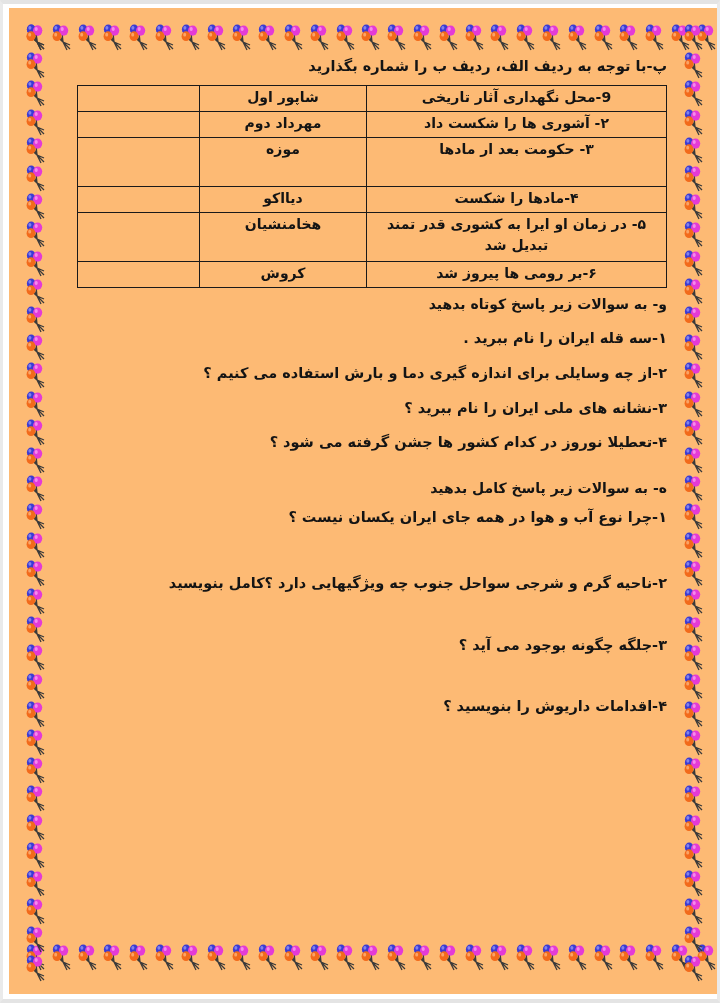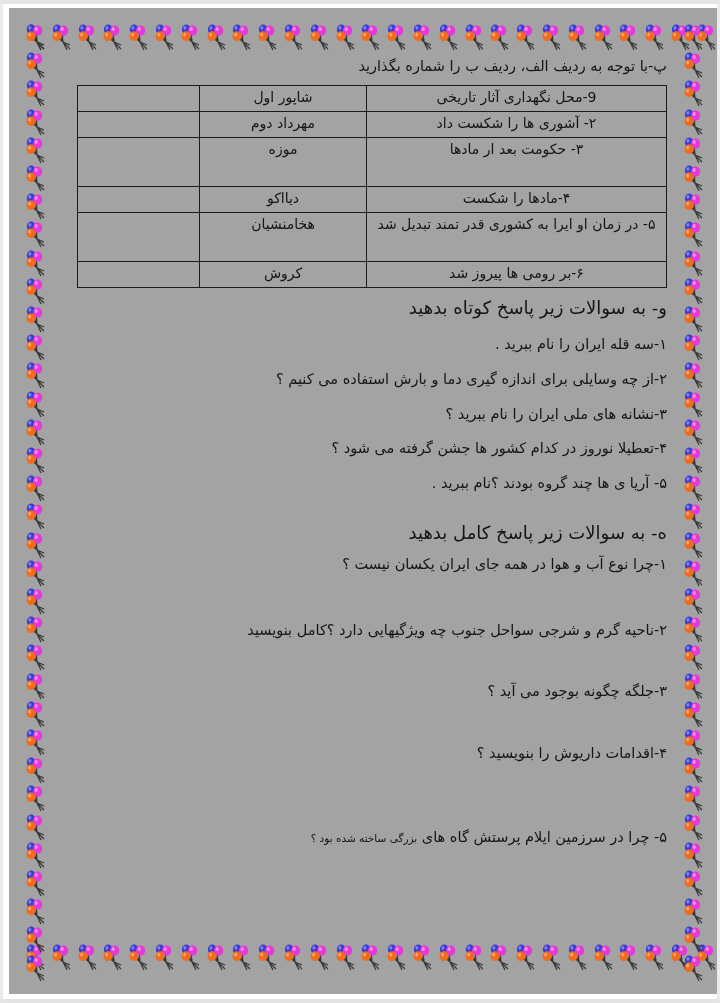--- a/index.html
+++ b/index.html
@@ -22,21 +22,22 @@
     border-right: 3px solid #eaeaea;
     border-top: 4px solid #e4e4e4;
     border-bottom: 4px solid #e4e4e4;
   }
   .sheet {
     position: absolute;
     left: 6px;
     top: 4px;
     width: 708px;
     height: 986px;
-    background: #a3a3a3;
+    background: #fdba74;
+    font-weight: bold;
   }
 
   
   .border-strip {
     position: absolute;
     pointer-events: none;
   }
   .border-top    { left: 14px;  top: 14px;  width: 690px; height: 32px; }
   .border-bottom { left: 14px;  top: 934px; width: 690px; height: 32px; }
   .border-left   { left: 14px;  top: 14px;  width: 32px;  height: 952px; }
@@ -91,21 +92,21 @@
   tr.tall2 td { height: 44px; }
 
   .q-line {
     font-size: 14.5px;
     line-height: 1.5;
     padding-left: 14px;
     white-space: nowrap;
     color: #141414;
   }
   .heading-line {
-    font-size: 18px;
+    font-size: 14px;
     line-height: 1.5;
     padding-left: 14px;
     white-space: nowrap;
     color: #141414;
   }
   .small-tail { font-size: 10.5px; }
 
   .sec-short .q-line { margin-top: 13px; }
   .sec-short { margin-top: 6px; }
   .sec-full { margin-top: 14px; }
@@ -1632,27 +1633,25 @@
           </tr>
         </tbody>
       </table>
 
       <div class="sec-short">
         <div class="heading-line">و- به سوالات زیر پاسخ  کوتاه بدهید</div>
         <div class="q-line">۱-سه قله ایران را نام ببرید .</div>
         <div class="q-line">۲-از چه وسایلی برای اندازه گیری دما و بارش استفاده می کنیم ؟</div>
         <div class="q-line">۳-نشانه های ملی ایران را نام ببرید ؟</div>
         <div class="q-line">۴-تعطیلا نوروز در کدام کشور  ها  جشن گرفته می شود ؟</div>
-        <div class="q-line">۵- آریا ی ها چند  گروه بودند ؟نام ببرید .</div>
       </div>
 
       <div class="sec-full">
         <div class="heading-line pad-top">ه- به سوالات زیر پاسخ کامل بدهید</div>
         <div class="q-line">۱-چرا نوع آب و هوا در همه جای ایران یکسان نیست ؟</div>
         <div class="q-line gap">۲-ناحیه گرم و شرجی سواحل جنوب چه ویژگیهایی دارد ؟کامل بنویسید</div>
         <div class="q-line gap-big">۳-جلگه چگونه بوجود می آید ؟</div>
         <div class="q-line gap-big">۴-اقدامات داریوش را بنویسید ؟</div>
-        <div class="q-line gap-last"><span>۵- چرا در سرزمین ایلام پرستش گاه های </span><span class="small-tail">بزرگی ساخته شده بود ؟</span></div>
       </div>
 
     </div>
   </div>
 </div>
 
 </body></html>

